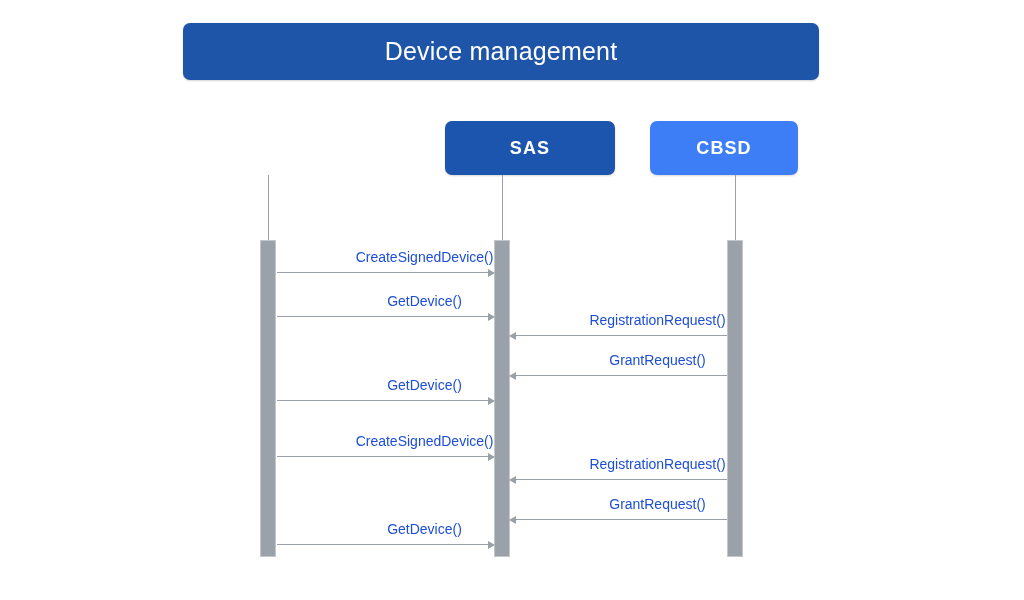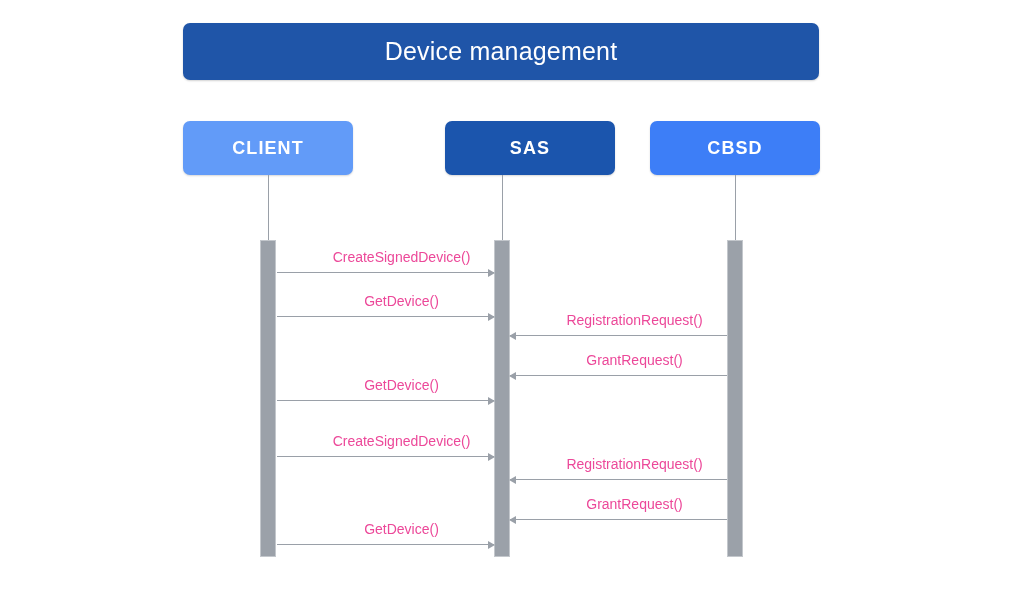--- a/index.html
+++ b/index.html
@@ -54,21 +54,21 @@
     box-shadow: 0 1px 2px rgba(0,0,0,0.16);
   }
   .participant .p-label {
     color: #ffffff;
     font-size: 18px;
     font-weight: 700;
     letter-spacing: 1.1px;
   }
   .p-client { left: 183px;  width: 170px; background: #629bf8; }
   .p-sas    { left: 417px;  width: 170px; background: #1b55ad; margin-left: 28px; }
-  .p-cbsd   { left: 650px;  width: 170px; background: #3d7ef7; }
+  .p-cbsd   { left: 650px;  width: 148px; background: #3d7ef7; }
 
   
   .lifeline {
     position: absolute;
     top: 175px;
     width: 1px;
     height: 382px;
     background: #9aa0a8;
   }
   .ll-client { left: 268px; }
@@ -113,41 +113,39 @@
   .msg-head.right {
     right: -1px;
     border-left: 7px solid #9aa0a8;
   }
   .msg-head.left {
     left: -1px;
     border-right: 7px solid #9aa0a8;
   }
   .msg-label {
     position: absolute;
-    left: 16px;
+    left: 0;
     width: 100%;
     top: -23px;
     text-align: center;
-    color: #ec4899;
+    color: #1d4ed8;
     font-size: 14px;
     white-space: nowrap;
+    padding-left: 39px;
   }
 </style>
 </head>
 <body>
 
 <div id="diagram">
 
   <div class="title-banner">
     <span class="title-text">Device management</span>
   </div>
 
-  <div class="participant p-client">
-    <span class="p-label">CLIENT</span>
-  </div>
   <div class="participant p-sas">
     <span class="p-label">SAS</span>
   </div>
   <div class="participant p-cbsd">
     <span class="p-label">CBSD</span>
   </div>
 
   <div class="lifeline ll-client"></div>
   <div class="lifeline ll-sas"></div>
   <div class="lifeline ll-cbsd"></div>

